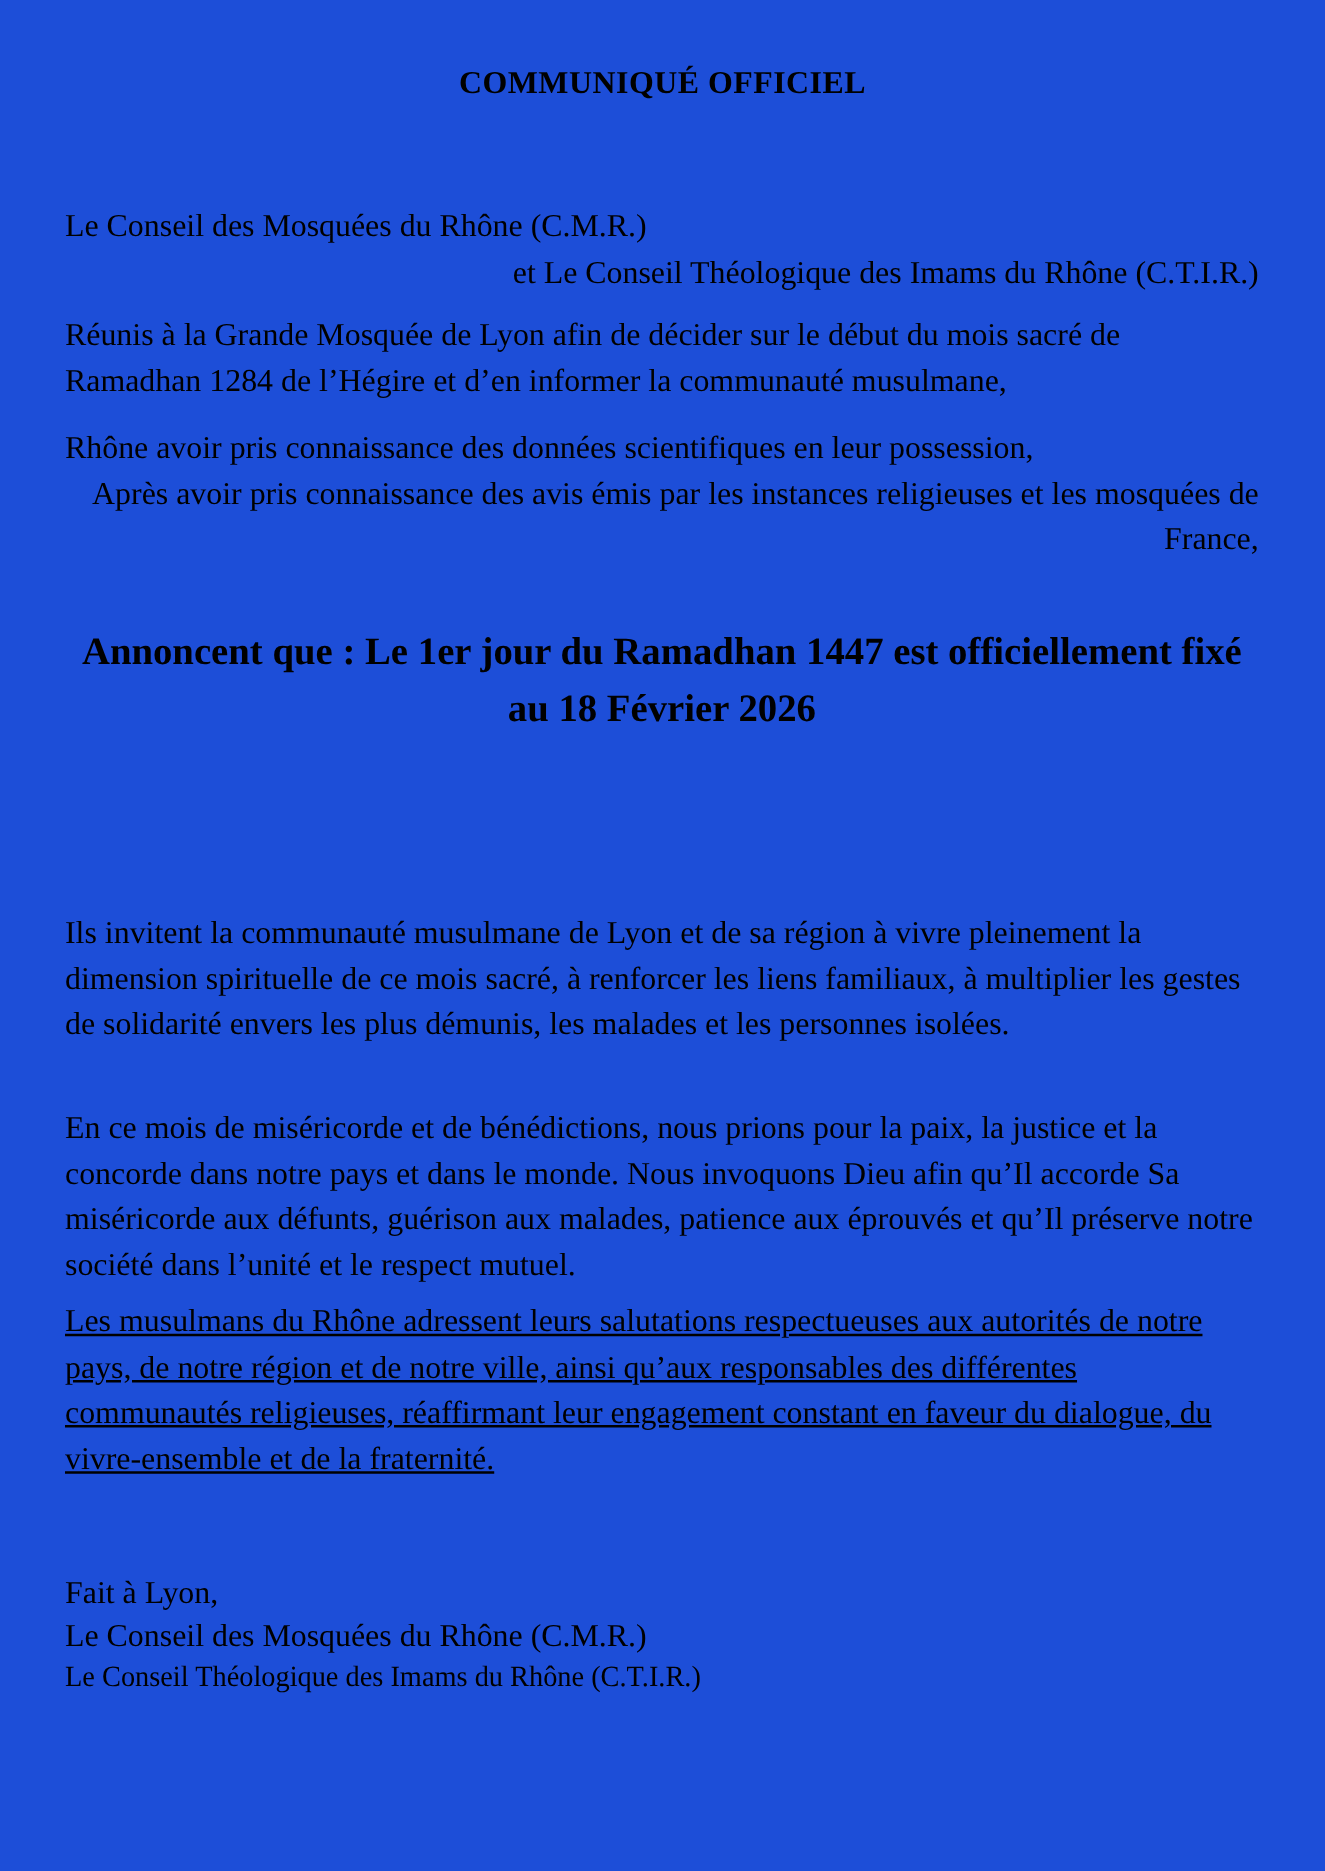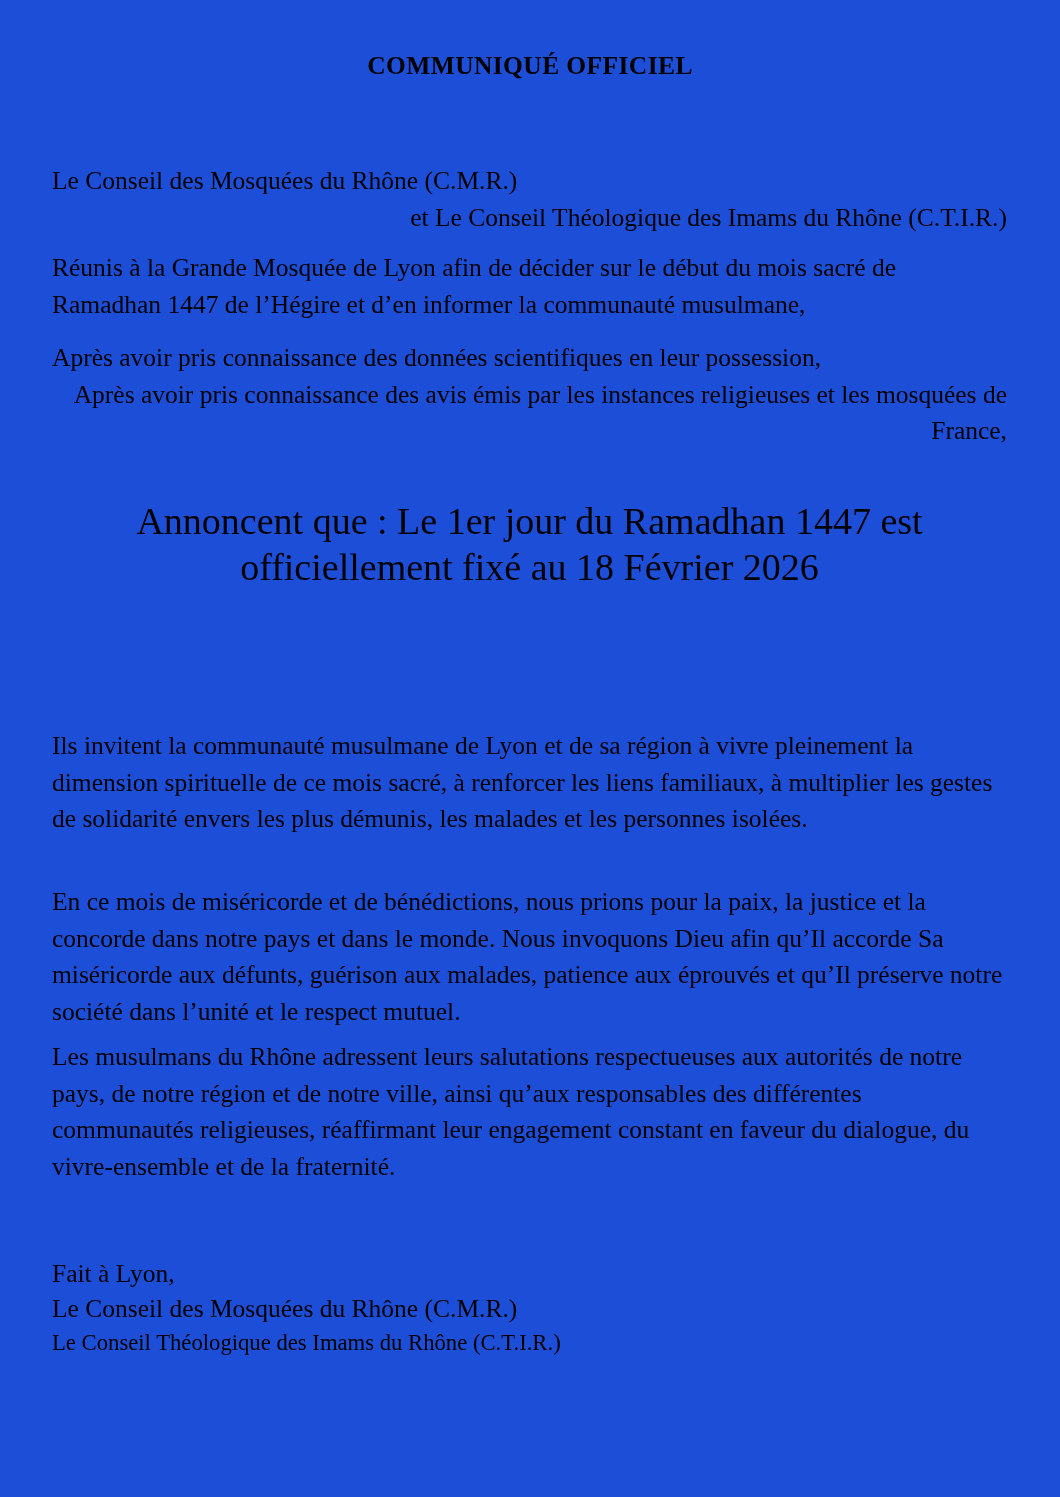--- a/index.html
+++ b/index.html
@@ -56,31 +56,31 @@
     margin-top: 0;
     text-align: right;
   }
 
   .blk-signatories   { top: 163px; }
   .blk-reunis        { top: 250px; }
   .blk-apres         { top: 340px; }
   .blk-appellent     { top: 607px; width: 958px; }
   .blk-invitent      { top: 728px; width: 950px; }
   .blk-misericorde   { top: 884px; width: 958px; }
-  .blk-salutations   { top: 1039px; width: 950px; }
+  .blk-salutations   { top: 1039px; width: 950px; text-decoration: underline; }
   .blk-signature     { top: 1256px; width: 760px; }
 
   .announce {
     position: absolute;
     left: 52px;
     top: 498px;
     width: 955px;
     text-align: center;
-    font-weight: normal;
-    font-size: 38px;
+    font-weight: bold;
+    font-size: 31px;
     line-height: 46px;
   }
 
   .sig-line {
     font-size: 25.5px;
     line-height: 35px;
   }
   .sig-line.condensed {
     font-size: 23.5px;
     line-height: 32px;
@@ -94,25 +94,25 @@
 <div class="page">
 
   <div class="doc-title">COMMUNIQUÉ OFFICIEL</div>
 
   <div class="body-block blk-signatories">
     <p class="para">Le Conseil des Mosquées du Rhône (C.M.R.)</p>
     <p class="para">et Le Conseil Théologique des Imams du Rhône (C.T.I.R.)</p>
   </div>
 
   <div class="body-block blk-reunis">
-    <p class="para">Réunis à la Grande Mosquée de Lyon afin de décider sur le début du mois sacré de Ramadhan 1447 de l’Hégire et d’en informer la communauté musulmane,</p>
+    <p class="para">Réunis à la Grande Mosquée de Lyon afin de décider sur le début du mois sacré de Ramadhan 1284 de l’Hégire et d’en informer la communauté musulmane,</p>
   </div>
 
   <div class="body-block blk-apres">
-    <p class="para">Après avoir pris connaissance des données scientifiques en leur possession,</p>
+    <p class="para">Rhône avoir pris connaissance des données scientifiques en leur possession,</p>
     <p class="para">Après avoir pris connaissance des avis émis par les instances religieuses et les mosquées de France,</p>
   </div>
 
   <div class="announce">Annoncent que : Le 1er jour du Ramadhan 1447 est officiellement fixé au 18 Février 2026</div>
 
 
   <div class="body-block blk-invitent">
     <p class="para">Ils invitent la communauté musulmane de Lyon et de sa région à vivre pleinement la dimension spirituelle de ce mois sacré, à renforcer les liens familiaux, à multiplier les gestes de solidarité envers les plus démunis, les malades et les personnes isolées.</p>
   </div>
 

